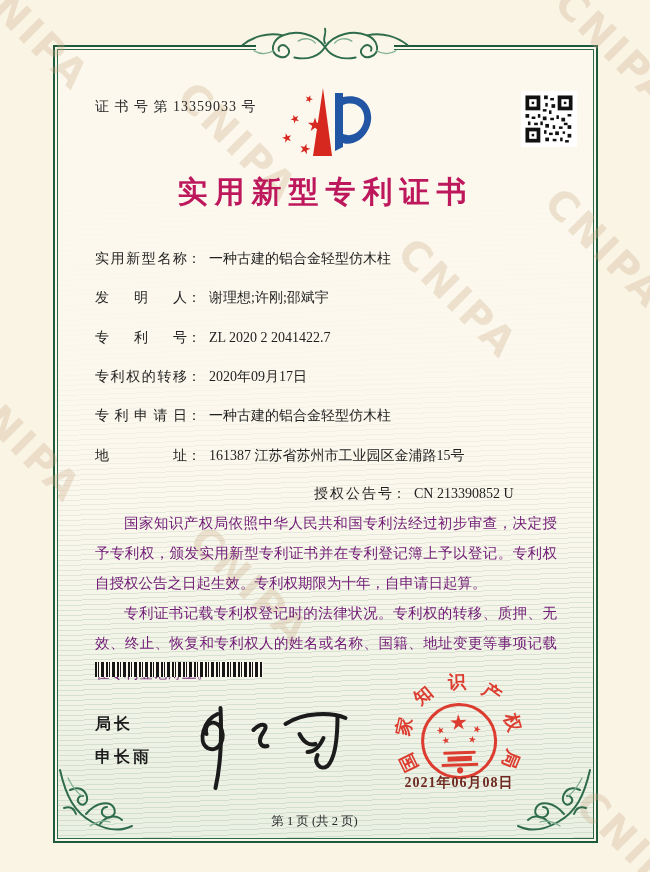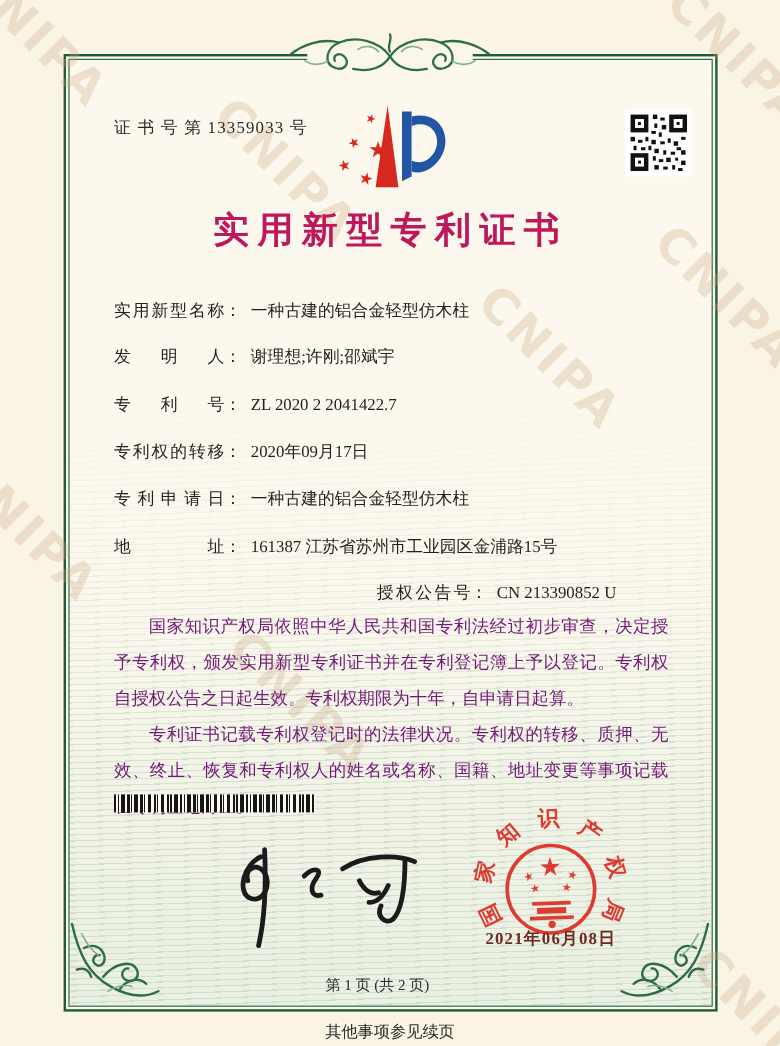--- a/index.html
+++ b/index.html
@@ -232,20 +232,24 @@
     </div>
   </div>
 
   <div class="paras">
     <p>国家知识产权局依照中华人民共和国专利法经过初步审查，决定授予专利权，颁发实用新型专利证书并在专利登记簿上予以登记。专利权自授权公告之日起生效。专利权期限为十年，自申请日起算。</p>
     <p>专利证书记载专利权登记时的法律状况。专利权的转移、质押、无效、终止、恢复和专利权人的姓名或名称、国籍、地址变更等事项记载在专利登记簿上。</p>
   </div>
 
   <div class="barcode"></div>
 
+  <div class="director">
+    <div>局长</div>
+    <div>申长雨</div>
+  </div>
 
   <svg class="sig" viewBox="0 0 170 95">
     <g fill="none" stroke="#1b1b1b" stroke-width="4" stroke-linecap="round" stroke-linejoin="round">
       <path d="M30 14 C16 20 10 42 20 48 C32 54 40 36 32 26 C26 19 16 24 19 34"></path>
       <path d="M33 8 C34 30 34 62 28 88"></path>
       <path d="M66 30 C74 22 82 24 76 32 C70 40 72 48 80 46"></path>
       <path d="M98 24 C116 12 144 12 158 18"></path>
       <path d="M150 16 C150 36 148 58 140 66 C133 71 126 63 130 55"></path>
       <path d="M112 34 C116 42 122 46 128 44"></path>
       <path d="M136 38 C132 47 126 52 120 52"></path>
@@ -275,14 +279,13 @@
         <rect x="59" y="88" width="32" height="3" rx="1"></rect>
         <rect x="63" y="93" width="24" height="5"></rect>
         <rect x="57" y="100" width="36" height="3"></rect>
         <circle cx="75" cy="107" r="3"></circle>
       </g>
     </svg>
   </div>
   <div class="seal-date">2021年06月08日</div>
 
   <div class="pageno">第 1 页 (共 2 页)</div>
-  <div class="contnote">其他事项参见续页</div>
 </div>
 
 </body></html>

